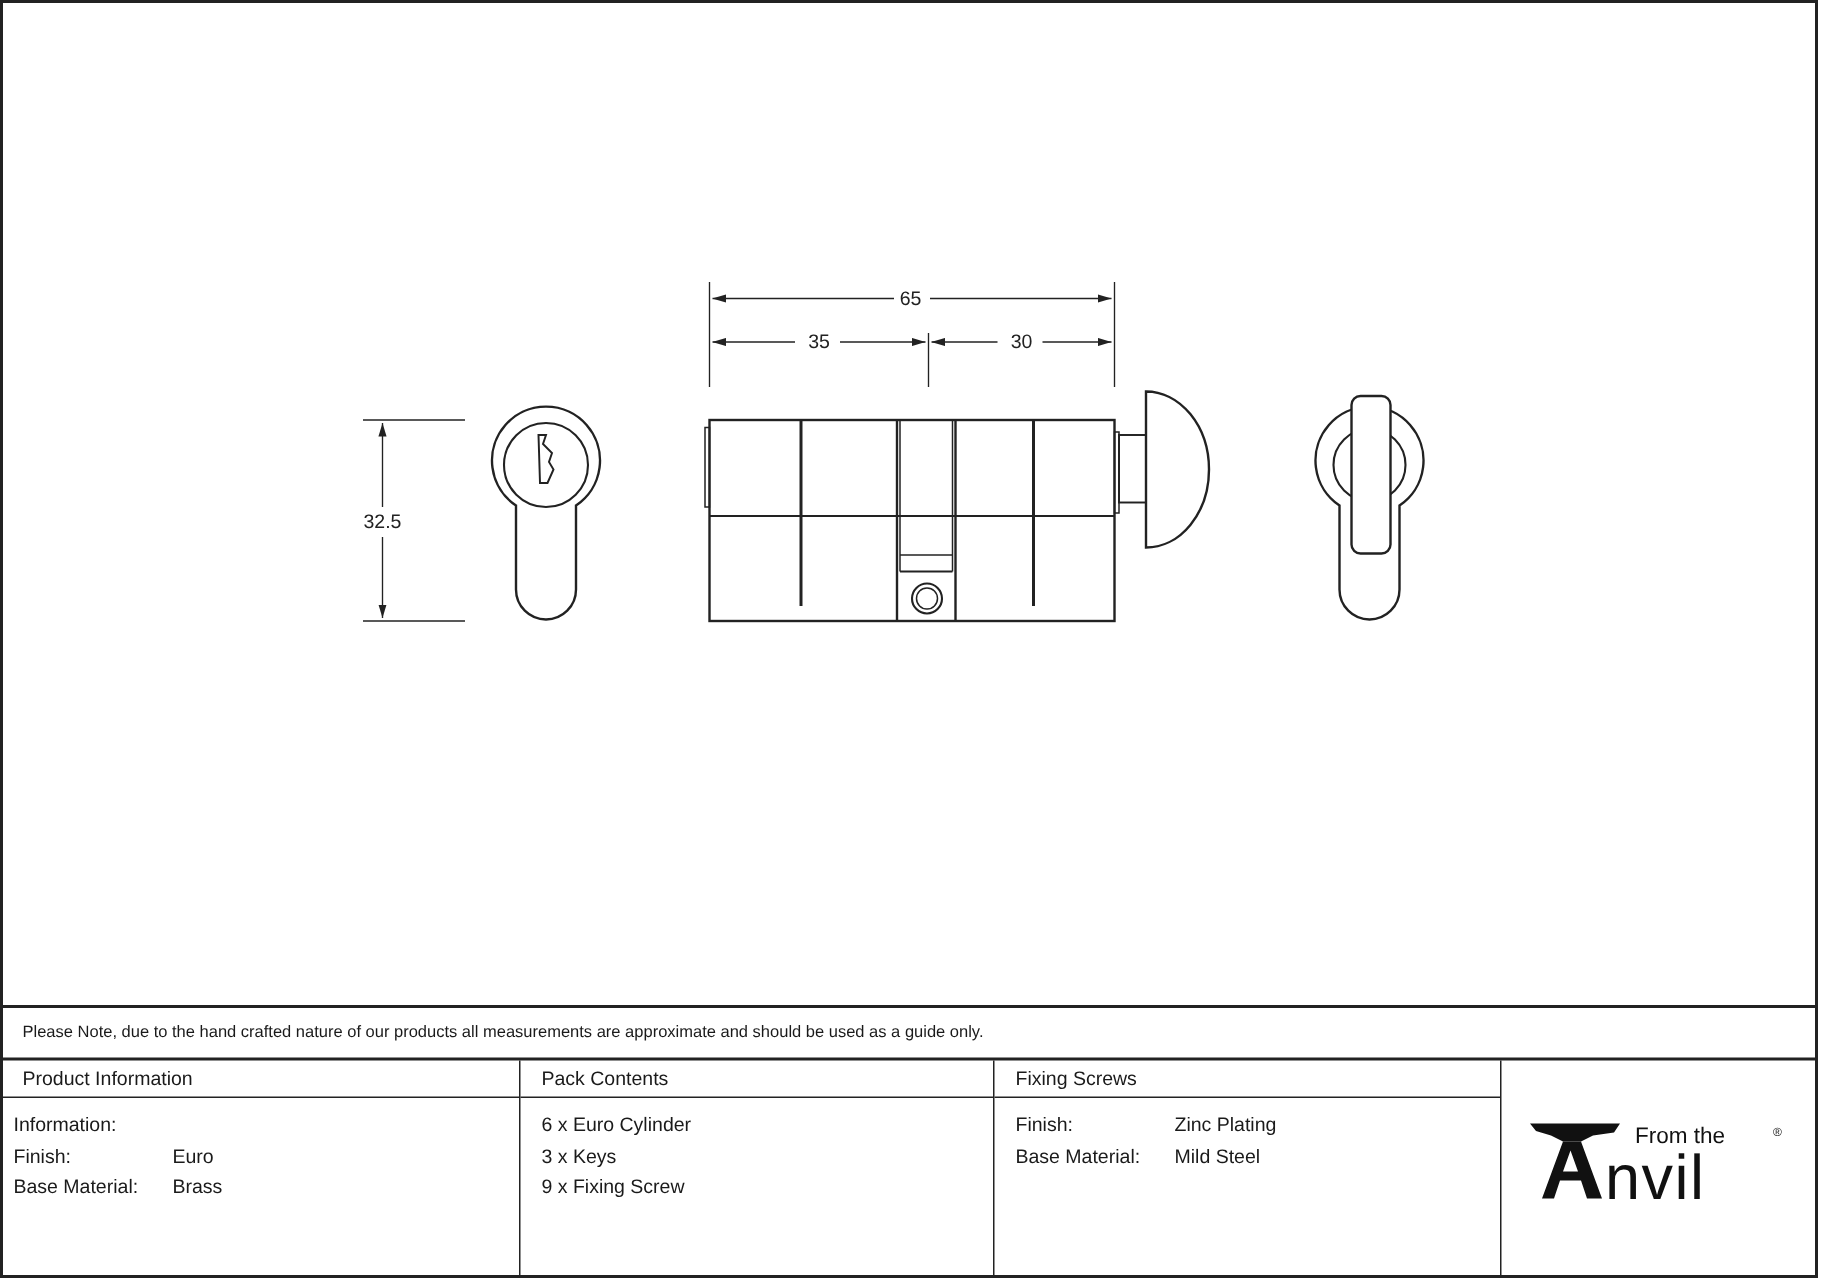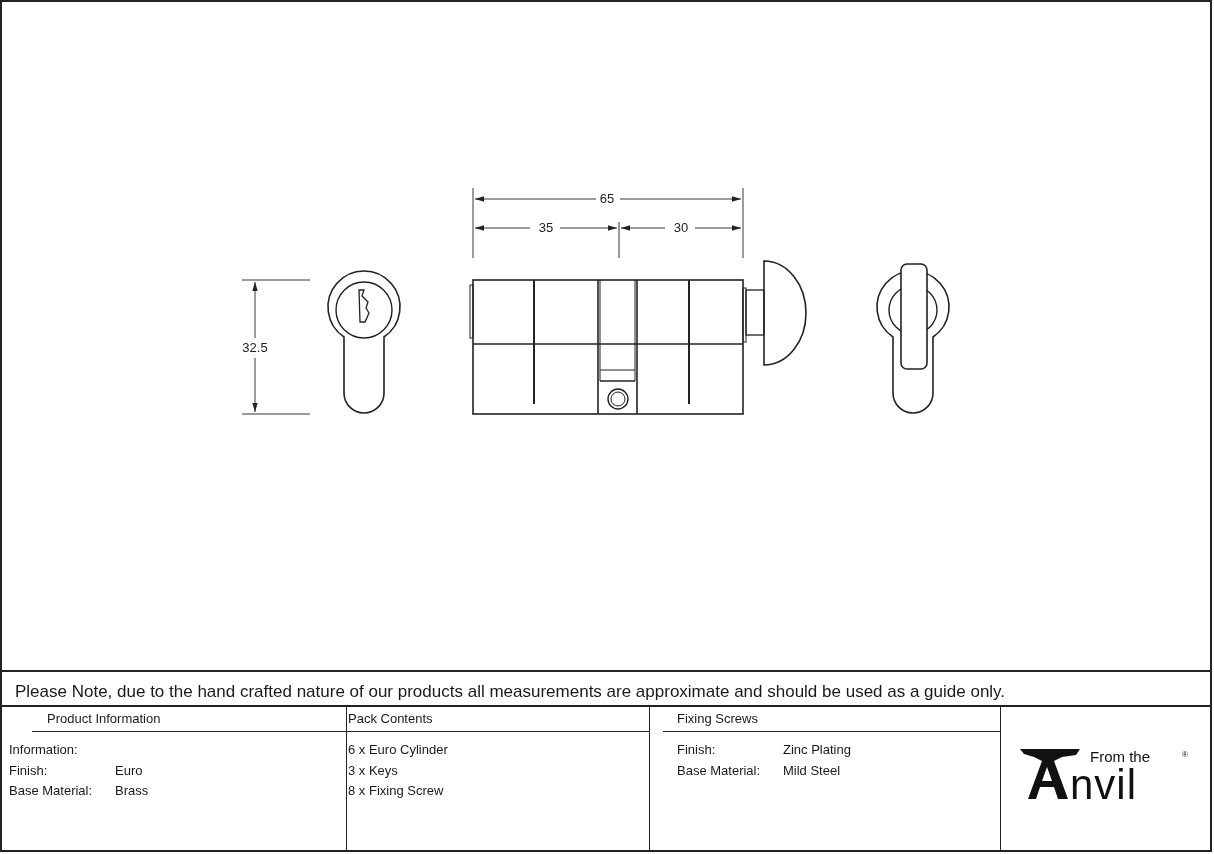--- a/index.html
+++ b/index.html
@@ -1,27 +1,27 @@
 <!DOCTYPE html>
 <html><head>
 <meta charset="utf-8">
 <style>
   html,body{margin:0;padding:0;background:#fff;}
   body{width:1214px;height:854px;position:relative;overflow:hidden;font-family:"Liberation Sans","DejaVu Sans",sans-serif;color:#1a1a1a;}
   .frame{position:absolute;left:0;top:0;width:1212px;height:852px;border-left:2px solid #222;border-top:2px solid #222;border-right:2px solid #222;border-bottom:2px solid #222;box-sizing:border-box;}
   .drawing{position:absolute;left:0;top:0;width:1214px;height:670px;}
-  .note{position:absolute;left:0;top:670px;width:1212px;height:37px;border-top:2px solid #222;border-bottom:2px solid #222;box-sizing:border-box;font-size:17px;padding:10px 0 0 15px;}
+  .note{position:absolute;left:0;top:670px;width:1212px;height:37px;border-top:2px solid #222;border-bottom:2px solid #222;box-sizing:border-box;font-size:11px;padding:10px 0 0 15px;}
   .panel{position:absolute;top:707px;height:145px;box-sizing:border-box;border-right:1px solid #222;font-size:13px;}
   .panel .hdr{height:25px;border-bottom:1px solid #222;padding:4px 0 0 14px;box-sizing:border-box;}
   .panel .rows{padding:8px 0 0 9px;}
   .panel .row{display:flex;height:20.7px;line-height:20px;}
   .panel .k{width:106px;}
   .p1{left:0;width:347px;}
-  .p1 .hdr{padding-left:15px;margin-left:32px;}
-  .p2{left:334px;width:316px;}
+  .p1 .hdr{padding-left:15px;}
+  .p2{left:347px;width:316px;}
   .p2 .rows{padding-left:14px;}
   .p3{left:663px;width:338px;}
   .p3 .hdr{padding-left:14px;}
   .p3 .rows{padding-left:14px;}
   .p4{left:1001px;width:211px;border-right:none;}
   .logo{position:absolute;left:1018px;top:745px;width:180px;height:60px;}
   svg text{font-family:"Liberation Sans","DejaVu Sans",sans-serif;}
 </style>
 </head>
 <body>
@@ -112,21 +112,21 @@
         <span>Brass</span>
       </div>
   </div>
 </div>
 
 <div class="panel p2">
   <div class="hdr">Pack Contents</div>
   <div class="rows">
     <div class="row">6 x Euro Cylinder</div>
     <div class="row">3 x Keys</div>
-    <div class="row">8 x Fixing Screw</div>
+    <div class="row">9 x Fixing Screw</div>
   </div>
 </div>
 
 <div class="panel p3">
   <div class="hdr">Fixing Screws</div>
   <div class="rows">
     <div class="row">
         <span class="k">Finish:</span>
         <span>Zinc Plating</span>
       </div>

